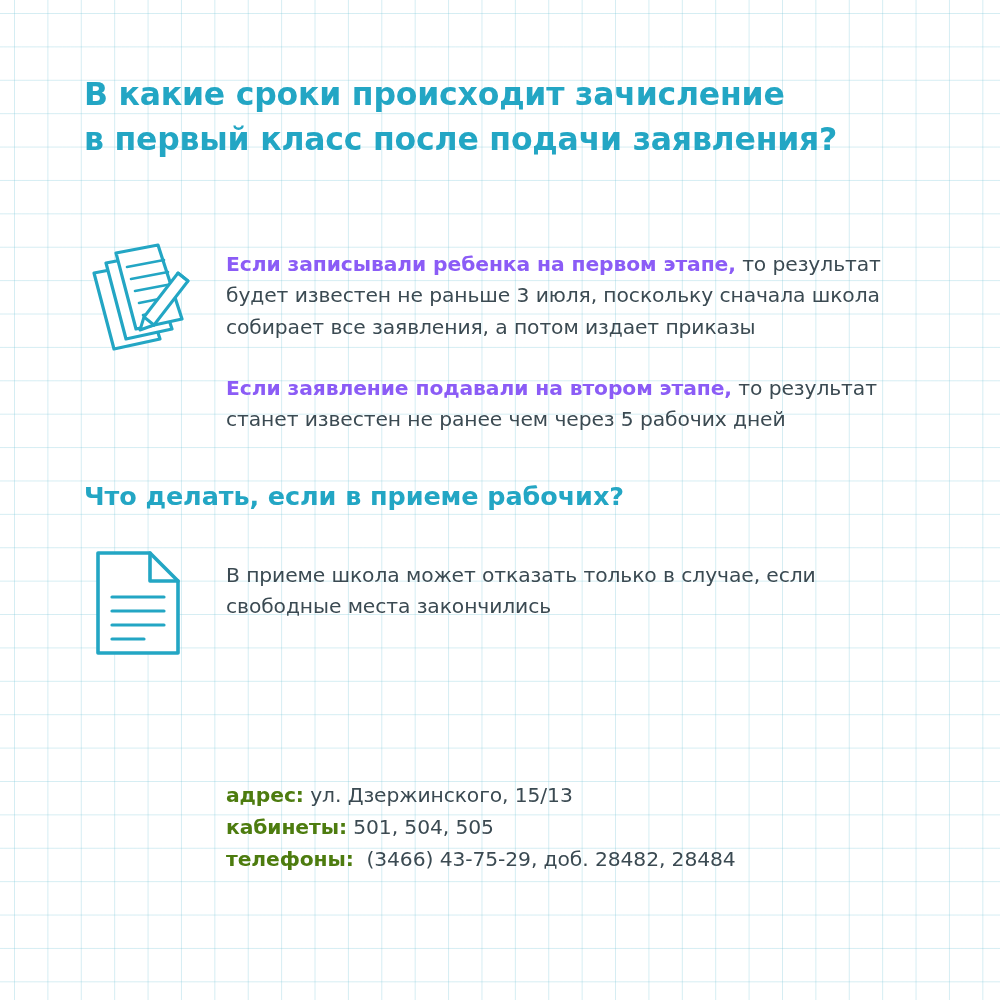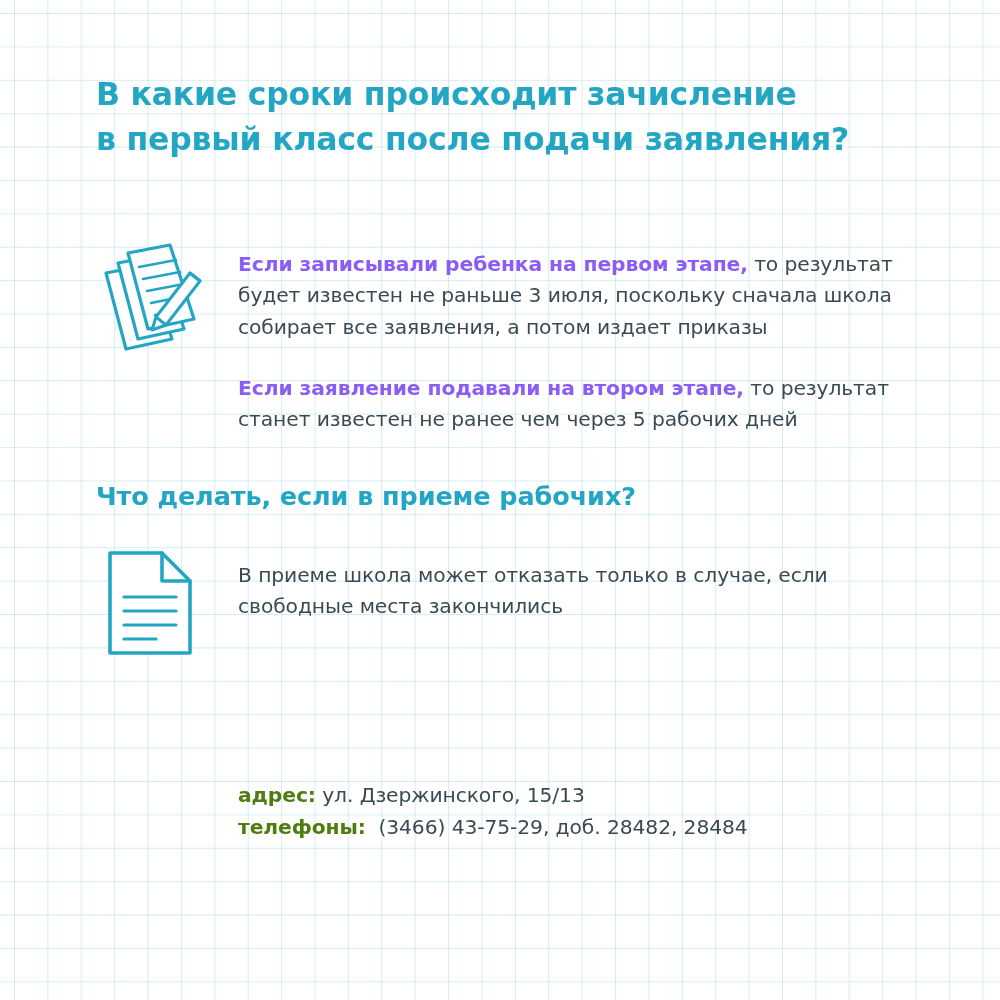--- a/index.html
+++ b/index.html
@@ -27,21 +27,20 @@
     background-size: 33.4px 33.4px;
     background-position: 14px 13px;
   }
 
   
   .content {
     position: absolute;
     left: 0; top: 0;
     width: 880px;
     height: 1000px;
-    margin-left: 12px;
   }
 
   
   .main-title {
     position: absolute;
     left: 84px;
     top: 72px;
     width: 860px;
     color: #23a6c4;
     font-family: "DejaVu Sans", sans-serif;
@@ -163,16 +162,17 @@
         <path d="M20 76 H72"></path>
         <path d="M20 90 H52"></path>
       </g>
     </svg>
   </span>
 
   <p class="para p3">В приеме школа может отказать только в случае, если свободные места закончились</p>
 
   <div class="contacts">
     <span class="row"><span class="lbl">адрес:</span><span> ул. Дзержинского, 15/13</span></span>
+    <span class="row"><span class="lbl">кабинеты:</span><span> 501, 504, 505</span></span>
     <span class="row"><span class="lbl">телефоны:</span><span>  (3466) 43-75-29, доб. 28482, 28484</span></span>
   </div>
 
 </div>
 
 </body></html>

